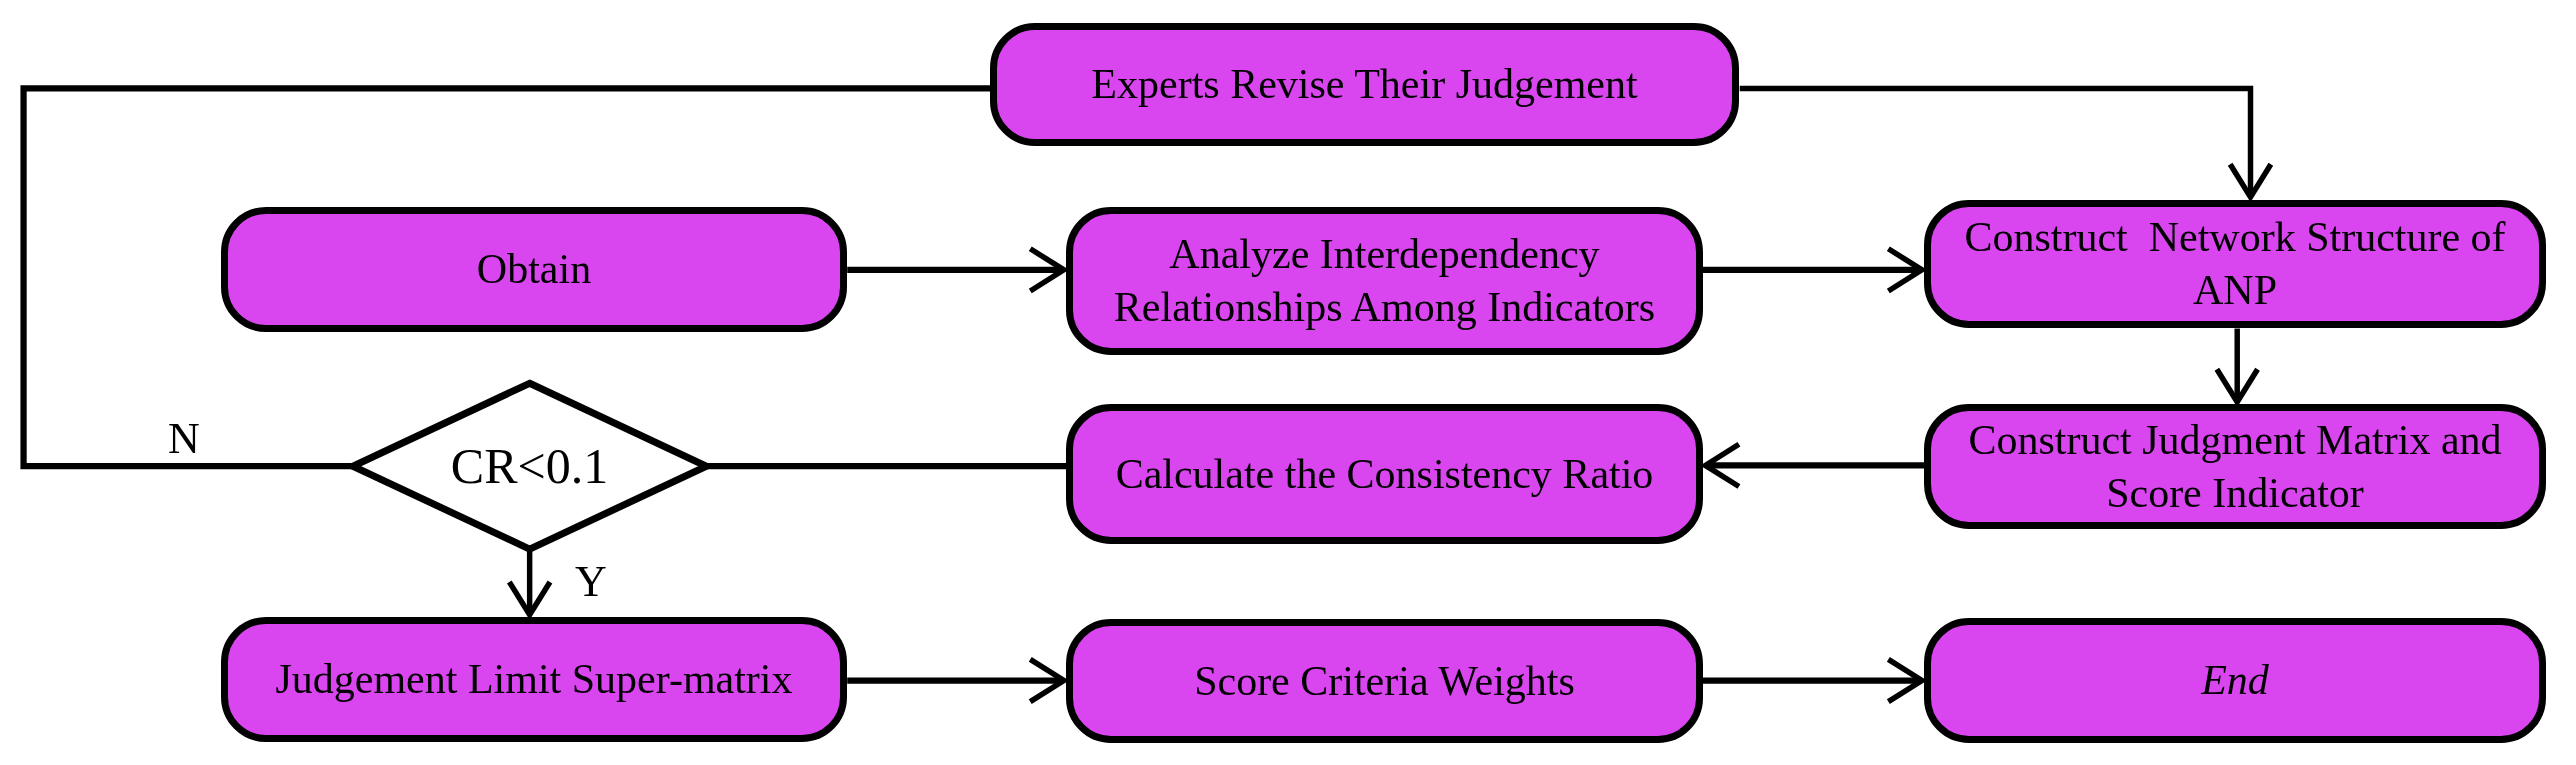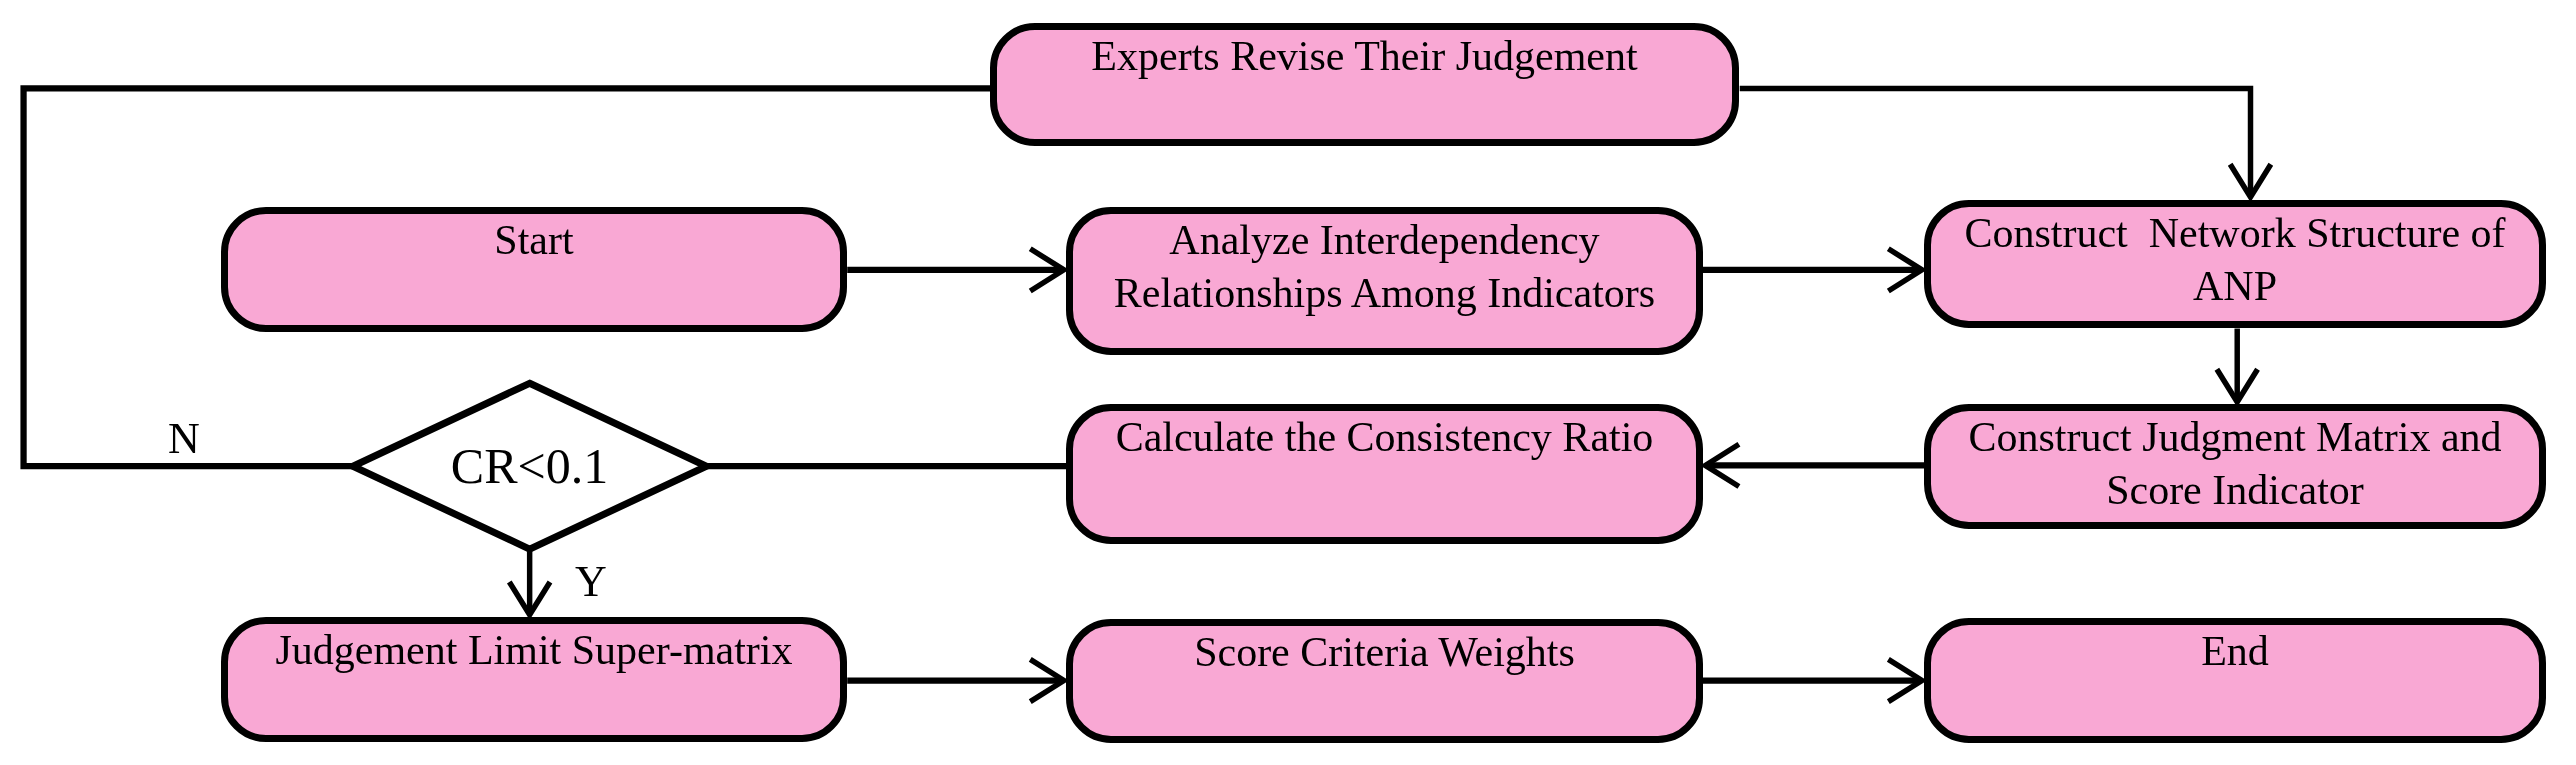--- a/index.html
+++ b/index.html
@@ -21,23 +21,23 @@
     left: 0;
     top: 0;
     width: 2576px;
     height: 765px;
   }
   .node {
     position: absolute;
     box-sizing: border-box;
     border: 7px solid #000000;
     border-radius: 45px;
-    background: #f9a8d4;
+    background: #d946ef;
     display: flex;
-    align-items: flex-start;
+    align-items: center;
     justify-content: center;
   }
   .node .label {
     white-space: pre;
     text-align: center;
     font-size: 42px;
     line-height: 1.26;
   }
   .edge-label {
     position: absolute;
@@ -57,21 +57,21 @@
 
   
   #node-experts      { left: 990px; top: 23px;  width: 749px; height: 123px; }
   #node-start        { left: 221px;  top: 207px; width: 626px; height: 125px; }
   #node-analyze      { left: 1066px; top: 207px; width: 637px; height: 148px; }
   #node-network      { left: 1924px; top: 200px; width: 622px; height: 128px; }
   #node-judgment     { left: 1924px; top: 404px; width: 622px; height: 125px; }
   #node-consistency  { left: 1066px; top: 404px; width: 637px; height: 140px; }
   #node-supermatrix  { left: 221px;  top: 617px; width: 626px; height: 125px; }
   #node-weights      { left: 1066px; top: 619px; width: 637px; height: 124px; }
-  #node-end          { left: 1924px; top: 618px; width: 622px; height: 125px; }
+  #node-end          { left: 1924px; top: 618px; width: 622px; height: 125px; font-style: italic; }
 
   #label-n           { left: 141px; top: 405px; width: 86px; height: 66px; }
   #label-y           { left: 548px; top: 548px; width: 86px; height: 66px; }
   #label-cr          { left: 373px; top: 427px; width: 313px; height: 78px; }
 </style>
 </head>
 <body>
 
 <div class="canvas">
 
@@ -106,21 +106,21 @@
     <path d="M 2414 843 L 2457 870 L 2414 897"></path>
 
     <polygon points="677,490 903,596 677,702 451,596" fill="#ffffff" stroke-width="9"></polygon>
   </svg>
 
   <div class="node" id="node-experts">
     <div class="label">Experts Revise Their Judgement</div>
   </div>
 
   <div class="node" id="node-start">
-    <div class="label">Start</div>
+    <div class="label">Obtain</div>
   </div>
 
   <div class="node" id="node-analyze">
     <div class="label">Analyze Interdependency
 Relationships Among Indicators</div>
   </div>
 
   <div class="node" id="node-network">
     <div class="label">Construct  Network Structure of
 ANP</div>

